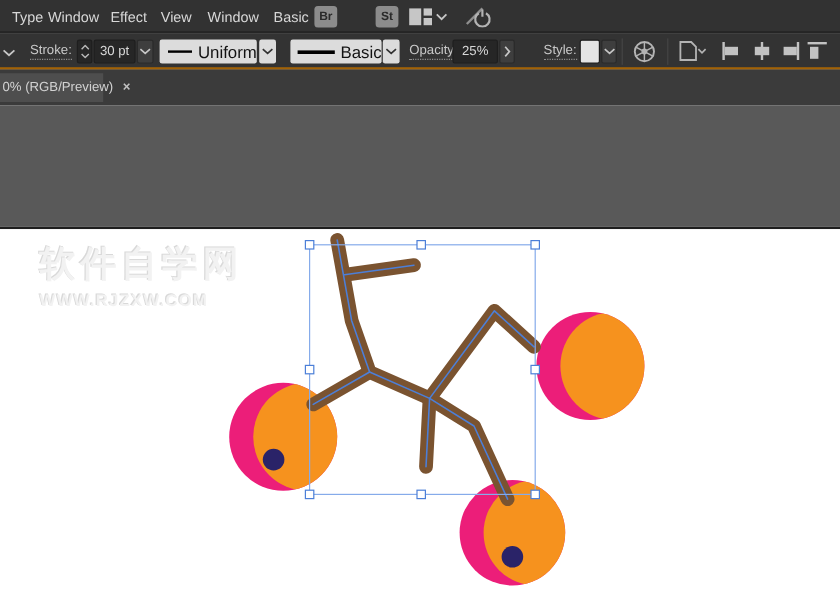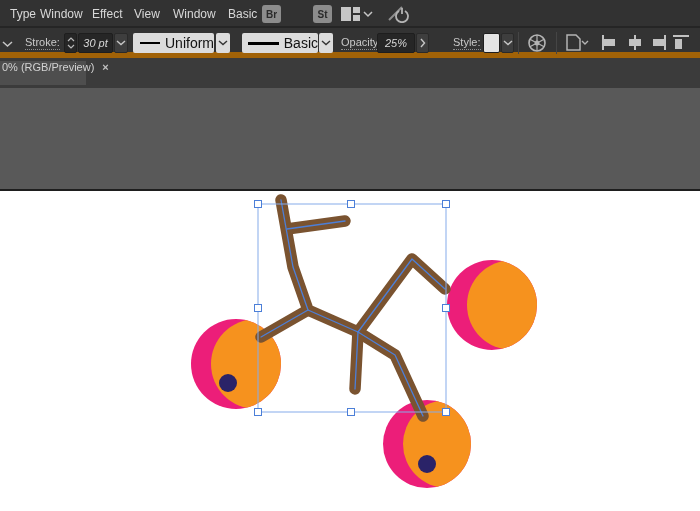--- a/index.html
+++ b/index.html
@@ -14,26 +14,26 @@
   .badge { position:absolute; top:5px; width:19px; height:18px; background:#8C8C8C;
            border-radius:3px; color:#2A2A2A; font-size:10px; font-weight:bold;
            display:flex; align-items:center; justify-content:center; }
   .ws-icon { position:absolute; top:7px; width:19px; height:14px; display:grid;
              grid-template-columns:10px 7px; grid-template-rows:6px 6px; gap:2px; }
   .ws-icon div { background:#C6C6C6; }
   .ws-icon .big { grid-row:1 / span 2; }
 
   
   .control-bar { position:absolute; left:0; top:28px; width:700px; height:30px;
-                 background:#333333; border-bottom:6px solid #a16207; }
+                 background:#333333; border-bottom:2px solid #a16207; }
   .ctl-label { position:absolute; top:8px; font-size:11px; color:#C9C9C9;
                border-bottom:1px dotted #8F8F8F; padding-bottom:1px; cursor:default; }
   .field { position:absolute; top:5px; height:20px; background:#262626;
            border:1px solid #1E1E1E; color:#D8D8D8; font-size:11px;
-           display:flex; align-items:center; justify-content:center; border-radius:2px;font-style:italic; }
+           display:flex; align-items:center; justify-content:center; border-radius:2px; }
   .chev-box { position:absolute; top:5px; width:14px; height:20px; background:#3E3E3E;
               border:1px solid #2A2A2A; display:flex; align-items:center;
               justify-content:center; border-radius:2px; }
   .lt-widget { position:absolute; top:5px; height:20px; background:#DCDCDC;
                display:flex; align-items:center; border-radius:2px; color:#111;
                font-size:14px; }
   .lt-chev { position:absolute; top:5px; width:14px; height:20px; background:#DCDCDC;
              display:flex; align-items:center; justify-content:center; border-radius:2px; }
   .hline { height:2px; background:#000; display:inline-block; }
   .ctl-sep { position:absolute; top:4px; width:1px; height:22px; background:#454545; }
@@ -43,21 +43,21 @@
              background:#262626; border:1px solid #1E1E1E; border-radius:2px;
              display:flex; flex-direction:column; align-items:center; justify-content:center; gap:2px; }
   .align-icon { position:absolute; top:7px; width:17px; height:15px; }
   .align-icon .bar-v { position:absolute; width:2px; height:15px; background:#C2C2C2; }
   .align-icon .bar-h { position:absolute; width:16px; height:2px; background:#C2C2C2; top:0; left:0; }
   .align-icon .blk  { position:absolute; background:#C2C2C2; }
 
   
   .tab-bar { position:absolute; left:0; top:58px; width:700px; height:30px; background:#3B3B3B; }
   .doc-tab { position:absolute; left:0; top:3px; width:86px; height:24px; background:#4E4E4E;
-             display:flex; align-items:flex-start; }
+             display:flex; align-items:center; }
   .doc-tab .title { font-size:11px; color:#D2D2D2; margin-left:2px; white-space:nowrap; }
   .doc-tab .close { font-size:11px; color:#C2C2C2; margin-left:8px; font-weight:bold; }
 
   
   .pasteboard { position:absolute; left:0; top:88px; width:700px; height:101px; background:#595959; }
   .artboard-edge { position:absolute; left:0; top:189px; width:700px; height:2px; background:#1E1E1E; }
   .artboard { position:absolute; left:0; top:191px; width:700px; height:320px; background:#FFFFFF; }
 
   .watermark { position:absolute; left:33px; top:200px; color:#F2F2F2;
                text-shadow:-1px -1px 0 #D9D9D9, 1px 1px 0 #FFFFFF; }
@@ -203,20 +203,22 @@
     <span class="title">0% (RGB/Preview)</span>
     <span class="close">×</span>
   </div>
 </div>
 
 <div class="pasteboard"></div>
 <div class="artboard-edge"></div>
 <div class="artboard"></div>
 
 <div class="watermark">
+  <div class="wm-title">软件自学网</div>
+  <div class="wm-url">WWW.RJZXW.COM</div>
 </div>
 
 <svg class="art-svg" viewBox="0 0 700 511">
   <defs>
     <clipPath id="clipL">
         <circle cx="236" cy="364" r="45"></circle>
       </clipPath>
     <clipPath id="clipR">
         <circle cx="492" cy="305" r="45"></circle>
       </clipPath>

